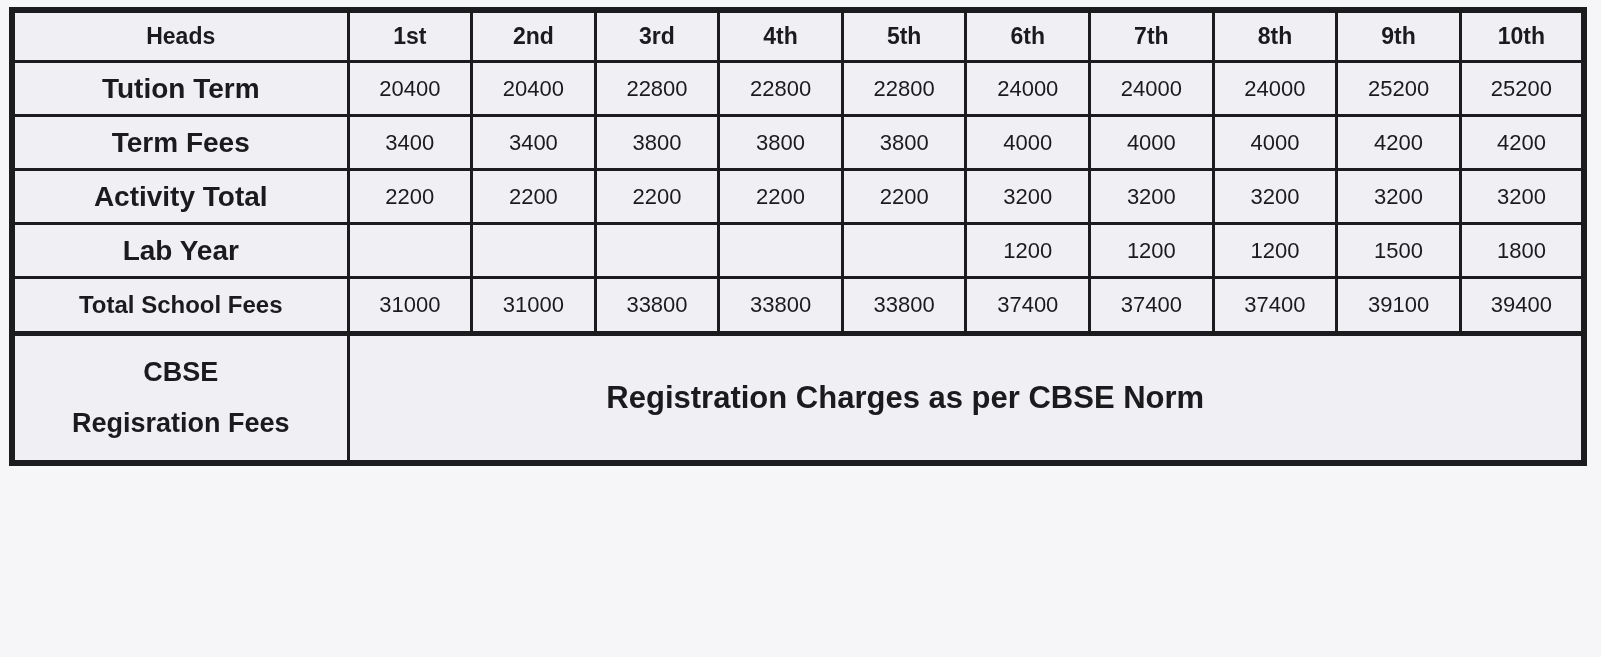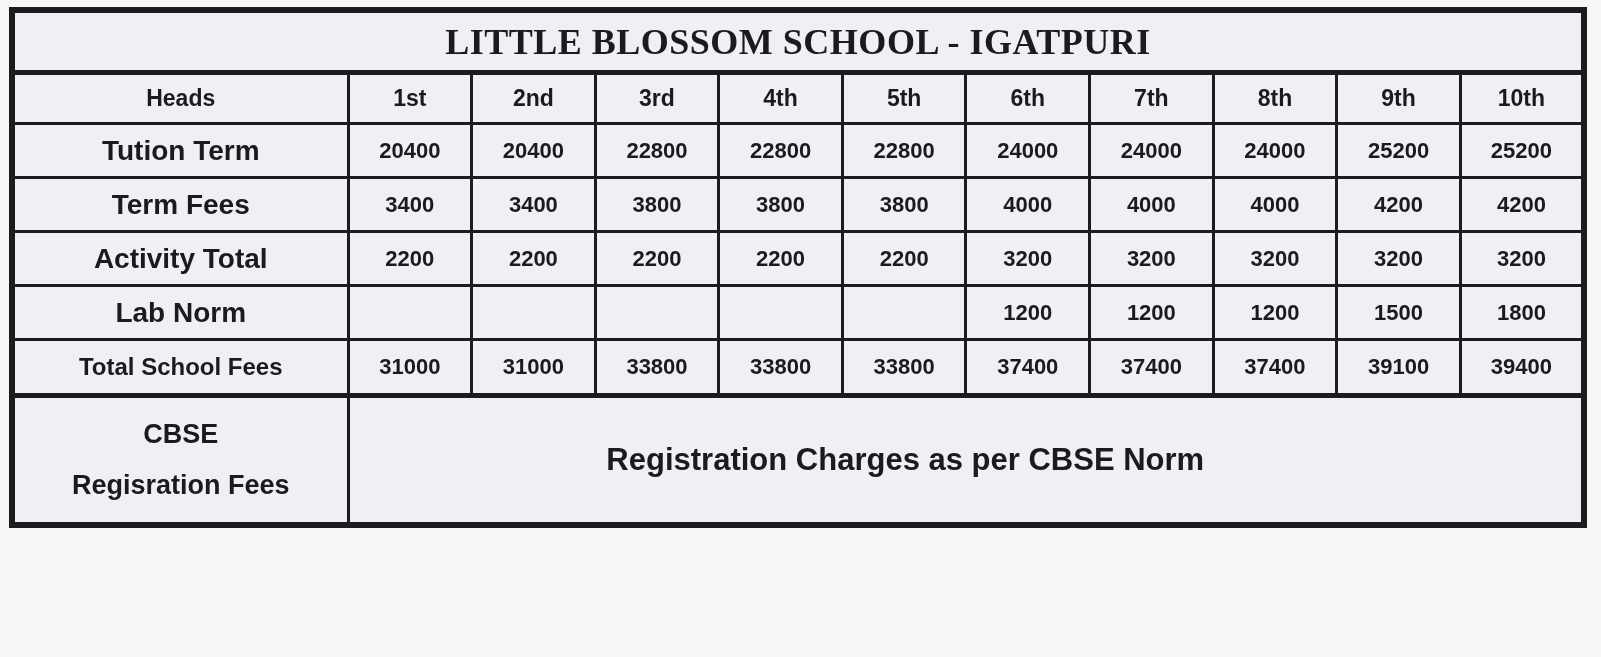--- a/index.html
+++ b/index.html
@@ -57,21 +57,21 @@
     font-size:23px;
   }
   th.heads-cell{font-size:26px;}
   
   tr.fee-row{height:54px;}
   tr.fee-row th.row-label{
     font-weight:bold;
     font-size:28px;
   }
   tr.fee-row td.fee-cell{
-    font-weight:700;
+    font-weight:400;
     font-size:22px;
   }
   tr.total-row{height:56px;}
   tr.total-row th.row-label{font-size:24px;}
   
   tr.footer-row td{
     height:124px;
     border-top-width:5px;
   }
   td.footer-label{
@@ -99,23 +99,20 @@
 </head>
 <body>
 
 <div class="sheet">
   <table class="fee-table">
     <colgroup>
       <col style="width:336px">
       <col span="10">
     </colgroup>
     <tbody>
-      <tr class="title-row">
-        <td colspan="11">LITTLE BLOSSOM SCHOOL - IGATPURI</td>
-      </tr>
       <tr class="grid-header" id="grid-header-row">
         <th class="heads-cell">Heads</th>
 
       <th>1st</th>
           <th>2nd</th>
           <th>3rd</th>
           <th>4th</th>
           <th>5th</th>
           <th>6th</th>
           <th>7th</th>
@@ -157,21 +154,21 @@
           <td class="fee-cell">2200</td>
           <td class="fee-cell">2200</td>
           <td class="fee-cell">2200</td>
           <td class="fee-cell">3200</td>
           <td class="fee-cell">3200</td>
           <td class="fee-cell">3200</td>
           <td class="fee-cell">3200</td>
           <td class="fee-cell">3200</td>
         </tr>
         <tr class="fee-row">
-          <th class="row-label">Lab Norm</th>
+          <th class="row-label">Lab Year</th>
           <td class="fee-cell"></td>
           <td class="fee-cell"></td>
           <td class="fee-cell"></td>
           <td class="fee-cell"></td>
           <td class="fee-cell"></td>
           <td class="fee-cell">1200</td>
           <td class="fee-cell">1200</td>
           <td class="fee-cell">1200</td>
           <td class="fee-cell">1500</td>
           <td class="fee-cell">1800</td>

